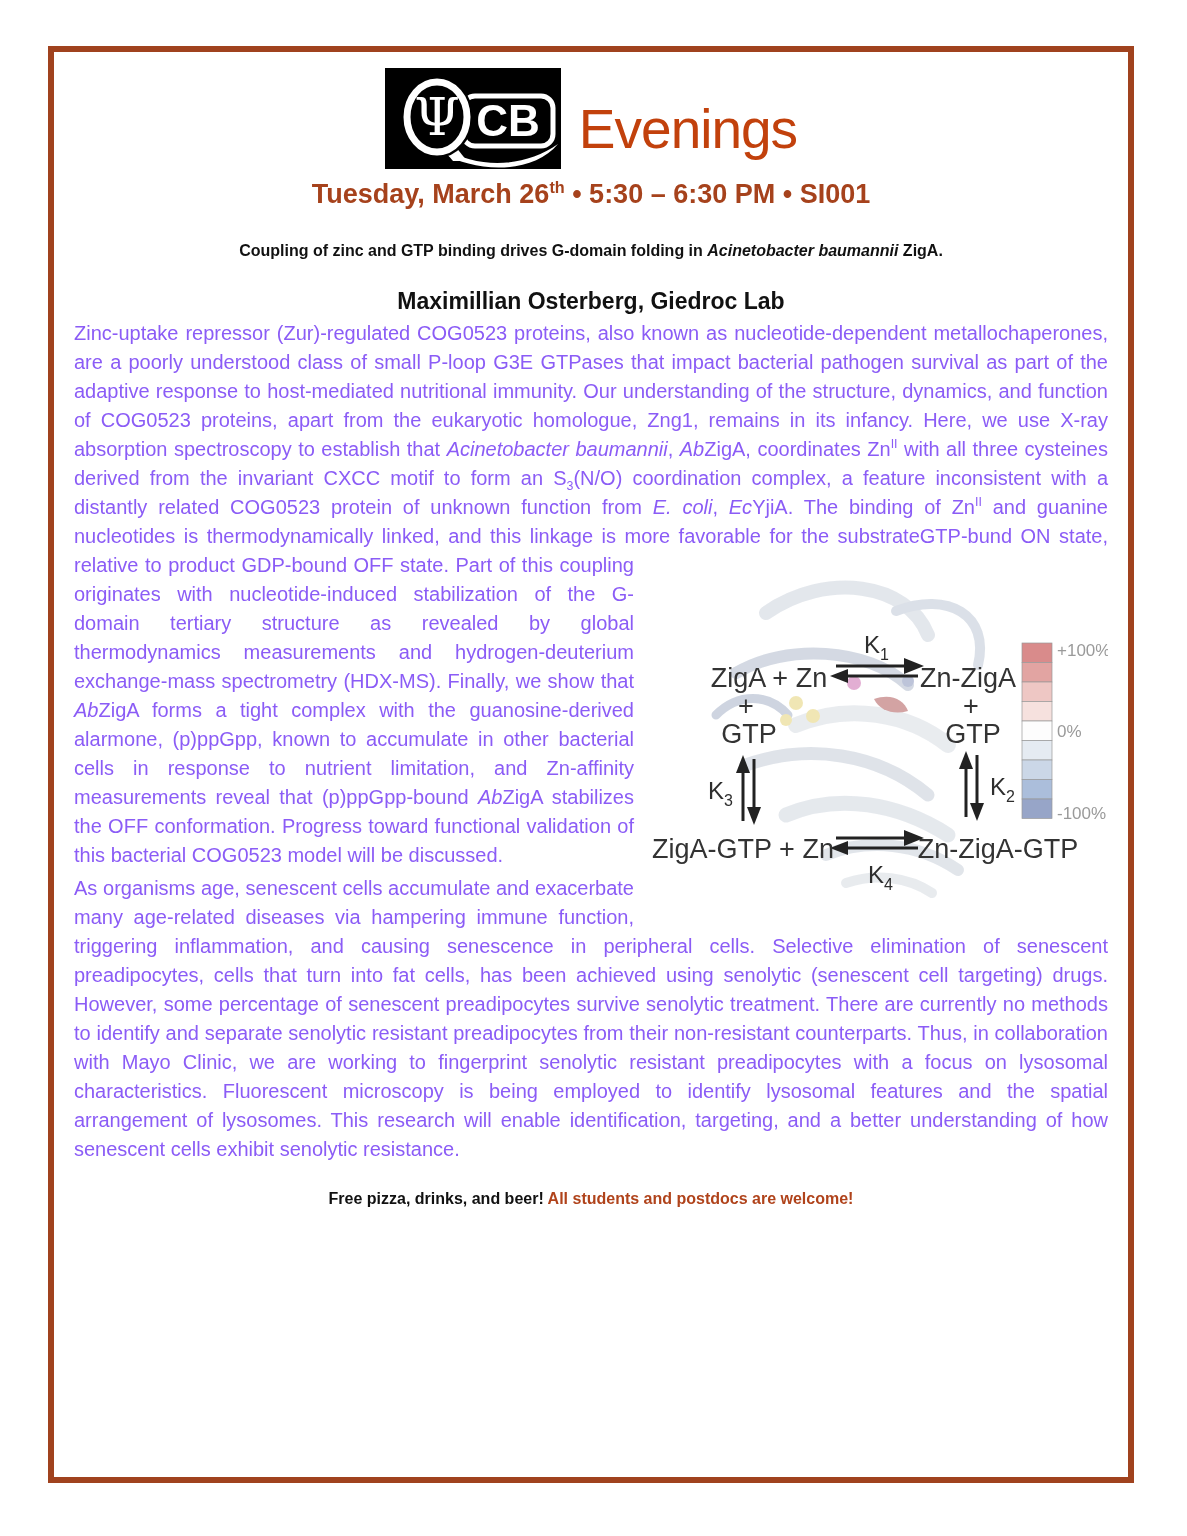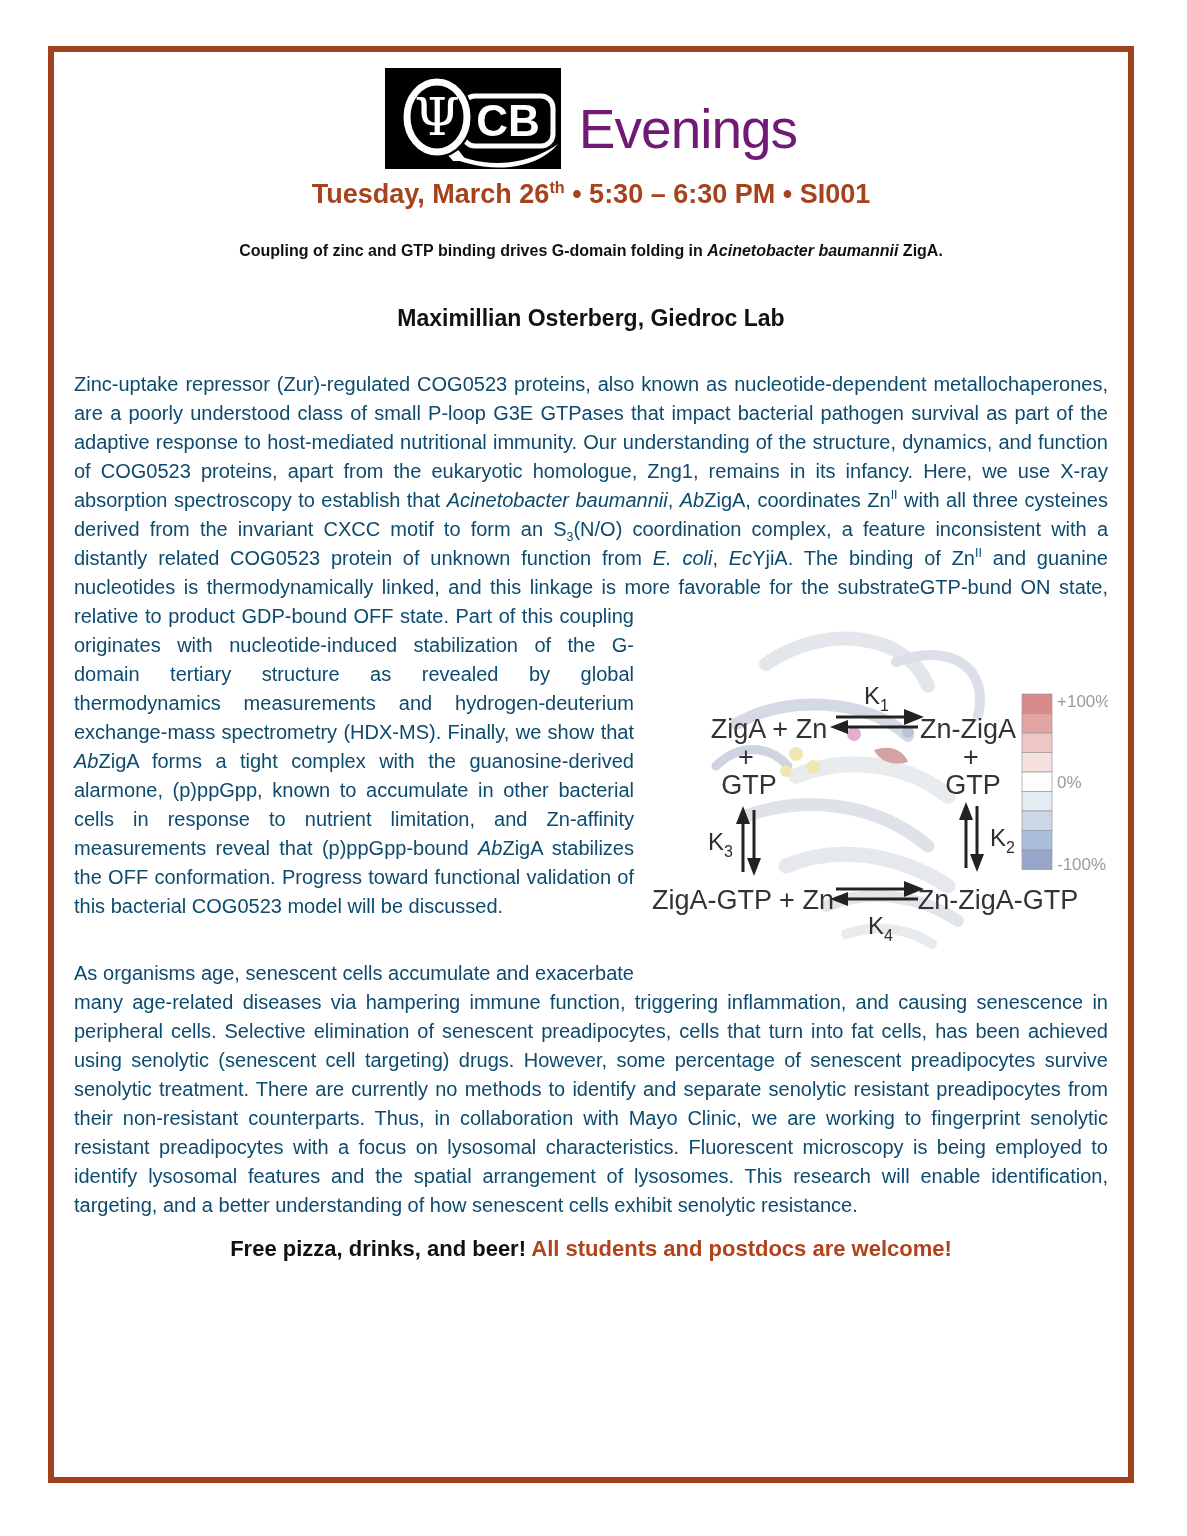--- a/index.html
+++ b/index.html
@@ -9,44 +9,44 @@
   }
   .frame {
     position:absolute; left:48px; top:46px; width:1086px; height:1437px;
     border:6px solid #A0421E; box-sizing:border-box; background:#ffffff;
   }
   .content { padding:10px 20px 0 20px; }
 
   
   .logo-row { display:flex; justify-content:center; align-items:center; gap:18px; margin-top:6px; }
   .logo-box { width:176px; height:101px; display:block; }
-  .wordmark { font-size:55px; color:#701a75; letter-spacing:-1px;margin-top:20px; }
+  .wordmark { font-size:55px; color:#c2410c; letter-spacing:-1px;margin-top:20px; }
 
   .date-line {
     text-align:center; color:#A6421C; font-weight:700; font-size:27px; margin-top:9px;
   }
   .date-line sup { font-size:60%; vertical-align:super; }
 
   .talk-title {
     clear:both; text-align:center; font-weight:700; font-size:16px; line-height:33px;
     margin:24px 45px 0 45px; color:#111;
   }
-  .speaker { text-align:center; font-weight:700; font-size:23px; margin-top:38px; color:#111; }
+  .speaker { text-align:center; font-weight:700; font-size:23px; margin-top:21px; color:#111; }
 
   .abstract {
-    margin-top:38px; font-size:20px; line-height:29px; text-align:justify; color:#0c4a6e;
+    margin-top:4px; font-size:20px; line-height:29px; text-align:justify; color:#8b5cf6;
   }
   .abstract sup { font-size:62%; vertical-align:super; line-height:0; }
   .abstract sub { font-size:62%; vertical-align:sub; line-height:0; }
 
   .figure-float {
     float:right; width:462px; height:372px; margin:2px 0 4px 12px; display:block;text-decoration:underline;
   }
 
-  .footer-line { clear:both; text-align:center; font-weight:700; font-size:22px; margin-top:16px; color:#111; }
+  .footer-line { clear:both; text-align:center; font-weight:700; font-size:16px; margin-top:26px; color:#111; }
   .footer-red { color:#B0431B; }
 
   .scheme-text { font-family:"Liberation Sans", sans-serif; fill:#333333; font-size:27px; }
   .k-label { font-family:"Liberation Sans", sans-serif; fill:#2e2e2e; font-size:24px; }
   .k-sub { font-size:16px; }
   .cbar-label { font-family:"Liberation Sans", sans-serif; fill:#9a9a9a; font-size:17px; }
 </style>
 </head>
 <body>
 

